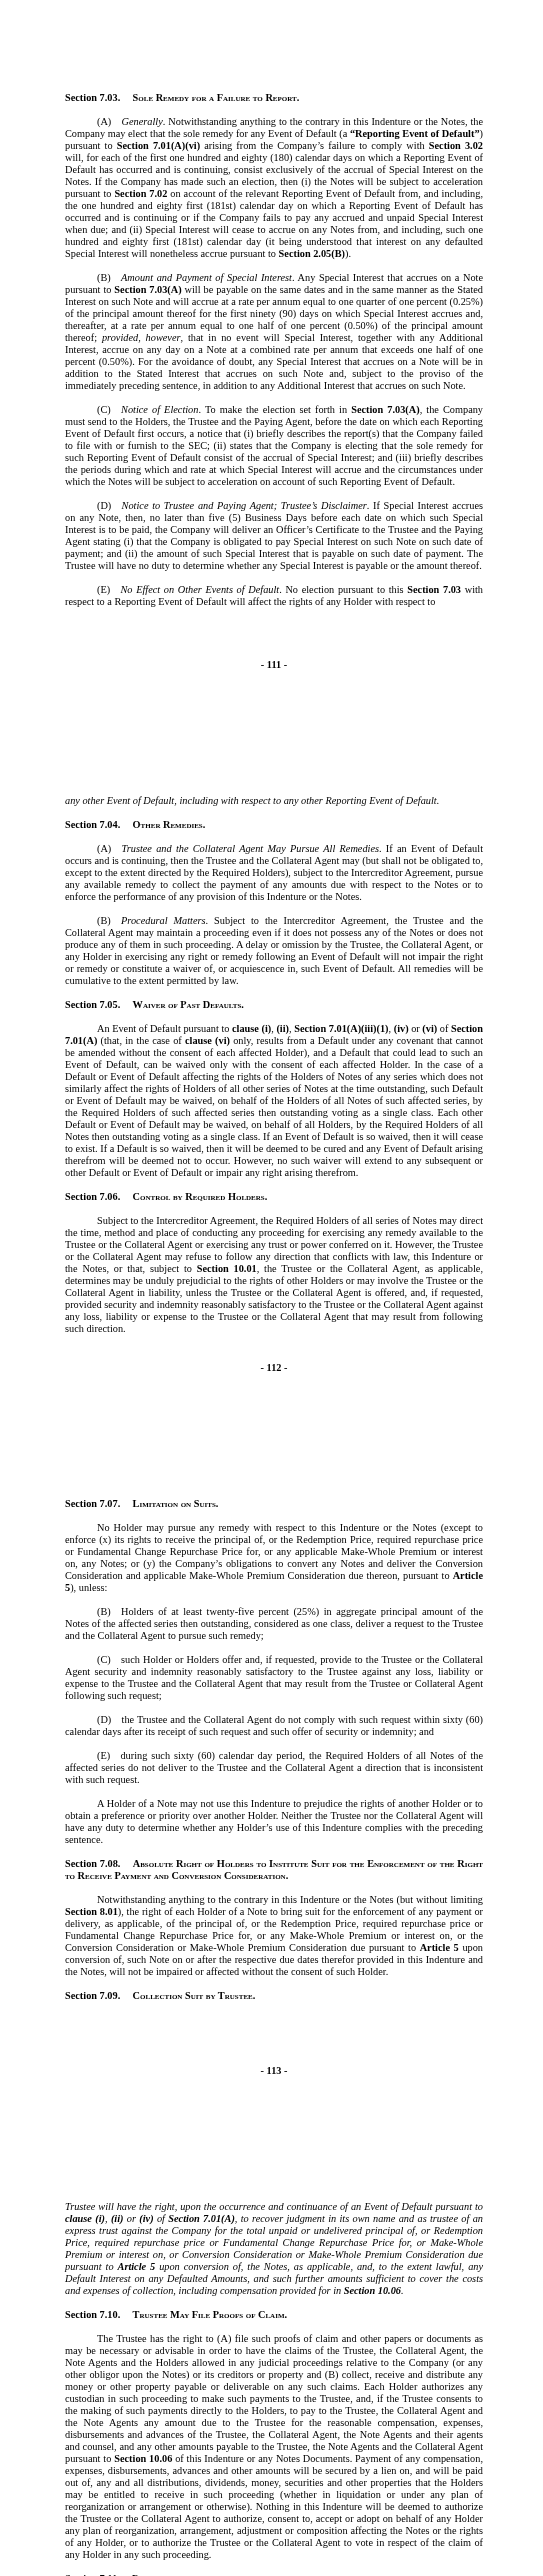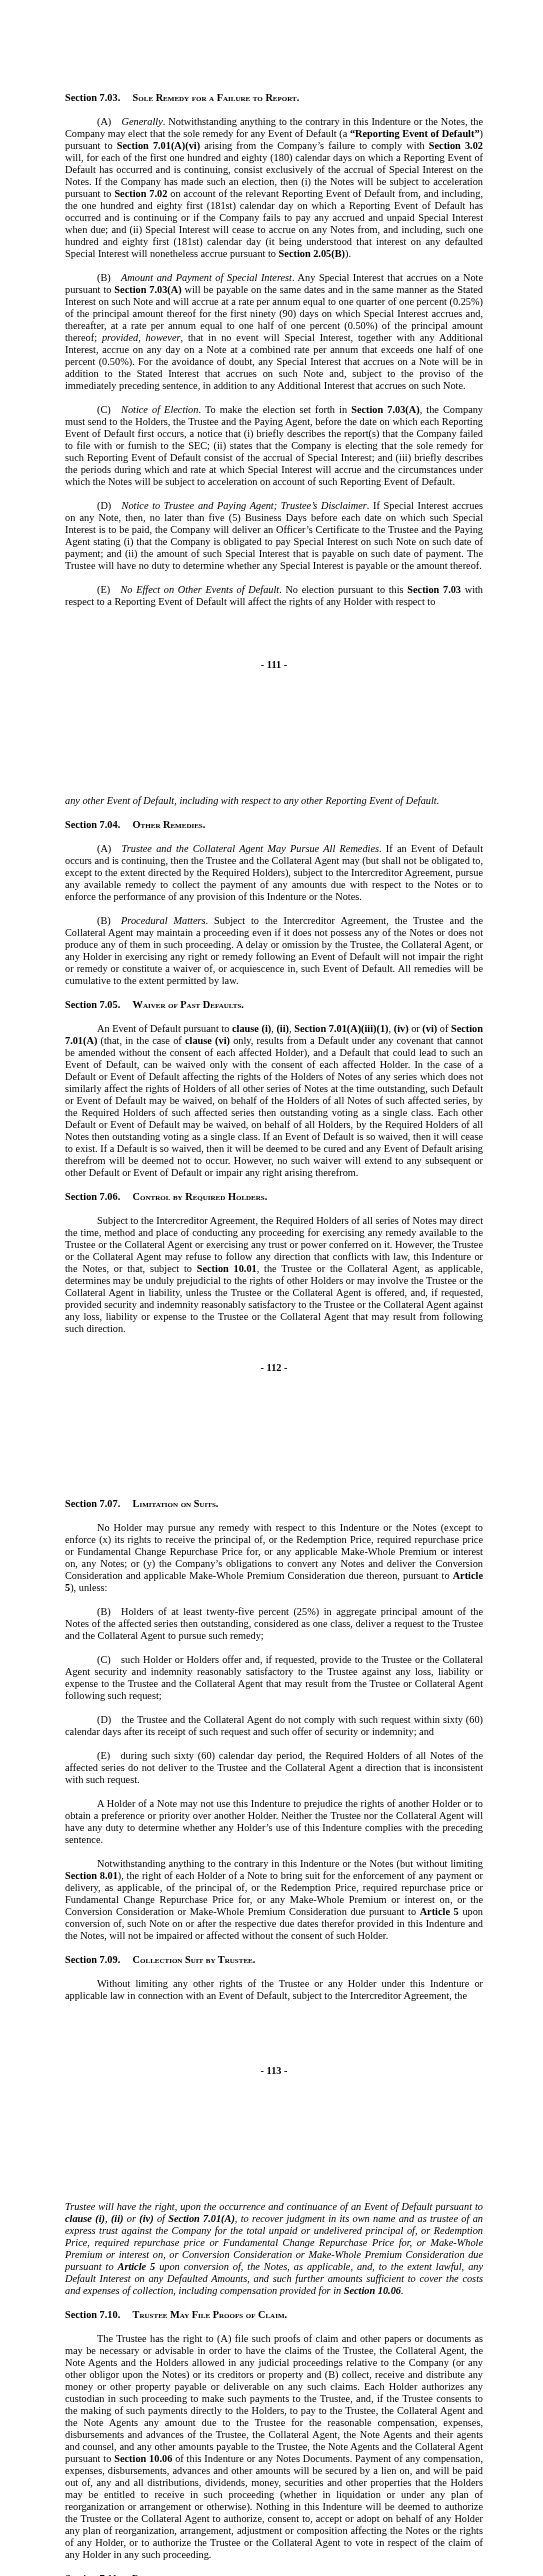--- a/index.html
+++ b/index.html
@@ -54,23 +54,23 @@
     </section>
     <section class="page">
       <div class="page-content">
         <p class="block heading"><span class="b">Section 7.07.</span><span class="tab" style="width: 12.4px;"></span><span class="b sc">Limitation on Suits.</span></p>
         <p class="block para"><span>No Holder may pursue any remedy with respect to this Indenture or the Notes (except to enforce (x) its rights to receive the principal of, or the Redemption Price, required repurchase price or Fundamental Change Repurchase Price for, or any applicable Make-Whole Premium or interest on, any Notes; or (y) the Company’s obligations to convert any Notes and deliver the Conversion Consideration and applicable Make-Whole Premium Consideration due thereon, pursuant to </span><span class="b">Article 5</span><span>), unless:</span></p>
         <p class="block para"><span>(B)</span><span class="tab" style="width: 10.3px;"></span><span>Holders of at least twenty-five percent (25%) in aggregate principal amount of the Notes of the affected series then outstanding, considered as one class, deliver a request to the Trustee and the Collateral Agent to pursue such remedy;</span></p>
         <p class="block para"><span>(C)</span><span class="tab" style="width: 10.3px;"></span><span>such Holder or Holders offer and, if requested, provide to the Trustee or the Collateral Agent security and indemnity reasonably satisfactory to the Trustee against any loss, liability or expense to the Trustee and the Collateral Agent that may result from the Trustee or Collateral Agent following such request;</span></p>
         <p class="block para"><span>(D)</span><span class="tab" style="width: 10.3px;"></span><span>the Trustee and the Collateral Agent do not comply with such request within sixty (60) calendar days after its receipt of such request and such offer of security or indemnity; and</span></p>
         <p class="block para"><span>(E)</span><span class="tab" style="width: 10.3px;"></span><span>during such sixty (60) calendar day period, the Required Holders of all Notes of the affected series do not deliver to the Trustee and the Collateral Agent a direction that is inconsistent with such request.</span></p>
         <p class="block para"><span>A Holder of a Note may not use this Indenture to prejudice the rights of another Holder or to obtain a preference or priority over another Holder. Neither the Trustee nor the Collateral Agent will have any duty to determine whether any Holder’s use of this Indenture complies with the preceding sentence.</span></p>
+        <p class="block heading"><span class="b">Section 7.08.</span><span class="tab" style="width: 12.4px;"></span><span class="b sc">Absolute Right of Holders to Institute Suit for the Enforcement of the Right to Receive Payment and Conversion Consideration.</span></p>
         <p class="block para"><span>Notwithstanding anything to the contrary in this Indenture or the Notes (but without limiting </span><span class="b">Section 8.01</span><span>), the right of each Holder of a Note to bring suit for the enforcement of any payment or delivery, as applicable, of the principal of, or the Redemption Price, required repurchase price or Fundamental Change Repurchase Price for, or any Make-Whole Premium or interest on, or the Conversion Consideration or Make-Whole Premium Consideration due pursuant to </span><span class="b">Article 5</span><span> upon conversion of, such Note on or after the respective due dates therefor provided in this Indenture and the Notes, will not be impaired or affected without the consent of such Holder.</span></p>
         <p class="block heading"><span class="b">Section 7.09.</span><span class="tab" style="width: 12.4px;"></span><span class="b sc">Collection Suit by Trustee.</span></p>
-        <p class="block para"><span>Without limiting any other rights of the Trustee or any Holder under this Indenture or applicable law in connection with an Event of Default, subject to the Intercreditor Agreement, the</span></p>
       </div>
       <div class="page-footer">- 113 -</div>
     </section>
     <section class="page">
       <div class="page-content">
         <p class="block para-noindent"><span>Trustee will have the right, upon the occurrence and continuance of an Event of Default pursuant to </span><span class="b">clause (i)</span><span>, </span><span class="b">(ii)</span><span> or </span><span class="b">(iv)</span><span> of </span><span class="b">Section 7.01(A)</span><span>, to recover judgment in its own name and as trustee of an express trust against the Company for the total unpaid or undelivered principal of, or Redemption Price, required repurchase price or Fundamental Change Repurchase Price for, or Make-Whole Premium or interest on, or Conversion Consideration or Make-Whole Premium Consideration due pursuant to </span><span class="b">Article 5</span><span> upon conversion of, the Notes, as applicable, and, to the extent lawful, any Default Interest on any Defaulted Amounts, and such further amounts sufficient to cover the costs and expenses of collection, including compensation provided for in </span><span class="b">Section 10.06</span><span>.</span></p>
         <p class="block heading"><span class="b">Section 7.10.</span><span class="tab" style="width: 12.4px;"></span><span class="b sc">Trustee May File Proofs of Claim.</span></p>
         <p class="block para"><span>The Trustee has the right to (A) file such proofs of claim and other papers or documents as may be necessary or advisable in order to have the claims of the Trustee, the Collateral Agent, the Note Agents and the Holders allowed in any judicial proceedings relative to the Company (or any other obligor upon the Notes) or its creditors or property and (B) collect, receive and distribute any money or other property payable or deliverable on any such claims. Each Holder authorizes any custodian in such proceeding to make such payments to the Trustee, and, if the Trustee consents to the making of such payments directly to the Holders, to pay to the Trustee, the Collateral Agent and the Note Agents any amount due to the Trustee for the reasonable compensation, expenses, disbursements and advances of the Trustee, the Collateral Agent, the Note Agents and their agents and counsel, and any other amounts payable to the Trustee, the Note Agents and the Collateral Agent pursuant to </span><span class="b">Section 10.06</span><span> of this Indenture or any Notes Documents. Payment of any compensation, expenses, disbursements, advances and other amounts will be secured by a lien on, and will be paid out of, any and all distributions, dividends, money, securities and other properties that the Holders may be entitled to receive in such proceeding (whether in liquidation or under any plan of reorganization or arrangement or otherwise). Nothing in this Indenture will be deemed to authorize the Trustee or the Collateral Agent to authorize, consent to, accept or adopt on behalf of any Holder any plan of reorganization, arrangement, adjustment or composition affecting the Notes or the rights of any Holder, or to authorize the Trustee or the Collateral Agent to vote in respect of the claim of any Holder in any such proceeding.</span></p>
         <p class="block heading"><span class="b">Section 7.11.</span><span class="tab" style="width: 12.4px;"></span><span class="b sc">Priorities.</span></p>
       </div>

